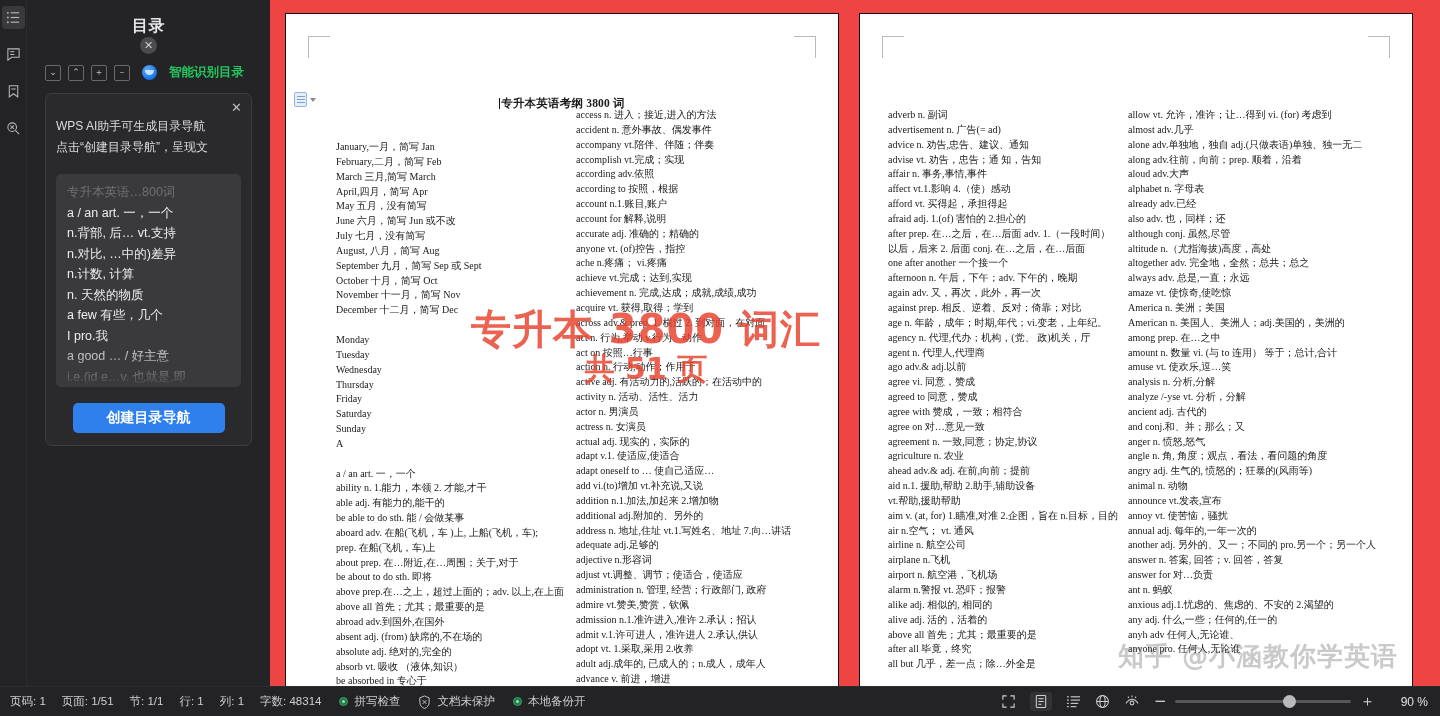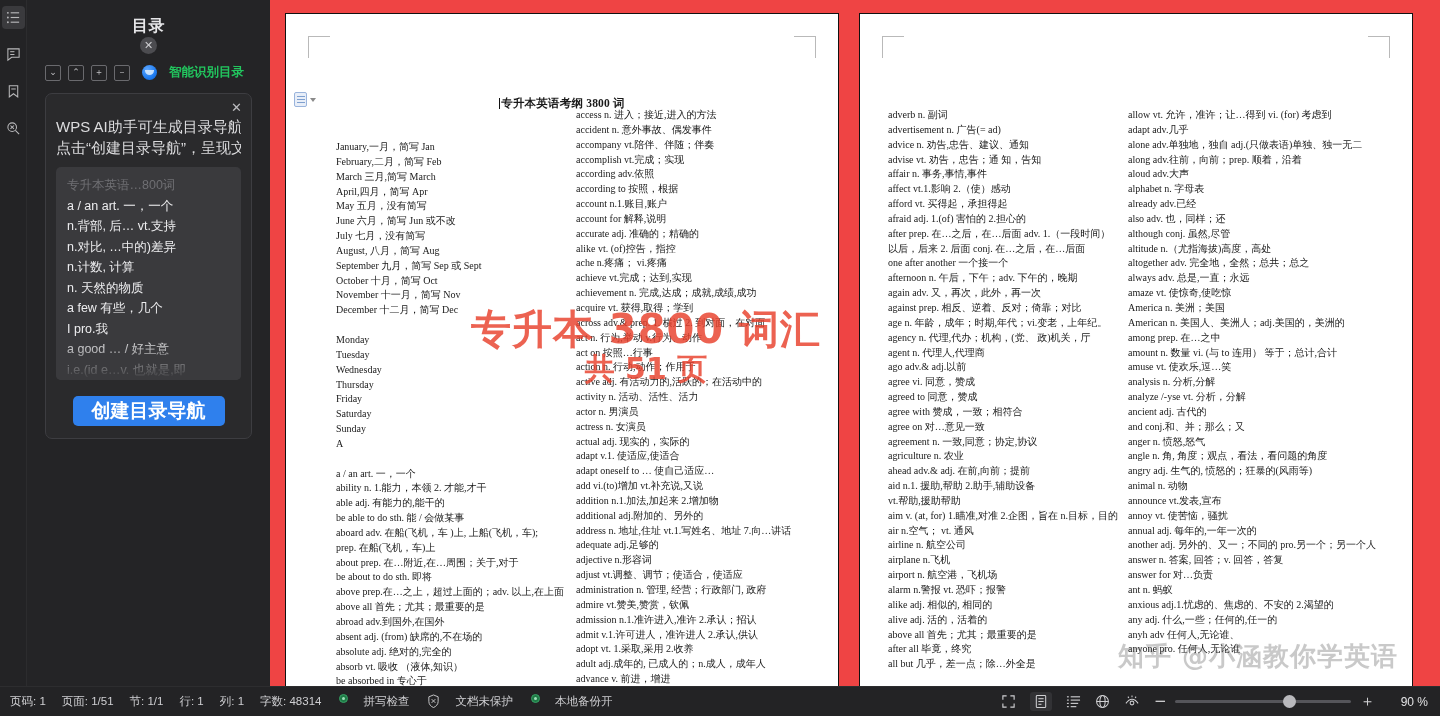--- a/index.html
+++ b/index.html
@@ -62,37 +62,37 @@
   
   .promo {
     margin: 2px 18px 0 18px; border: 1px solid #3d3d41; border-radius: 7px;
     background: #2a2a2c; padding: 8px 10px 12px 10px; position: relative;
   }
   .promo-x {
     position: absolute; right: 9px; top: 6px; color: #bdbdc0; font-size: 13px;
     font-family: "DejaVu Sans", sans-serif;
   }
   .promo-line {
-    color: #dcdcde; font-size: 15px; line-height: 21px; white-space: nowrap; overflow: hidden;
+    color: #dcdcde; font-size: 12px; line-height: 21px; white-space: nowrap; overflow: hidden;
   }
   .promo-line.first { margin-top: 14px; }
   .promo-preview {
-    margin-top: 9px; background: #3a3a3d; border-radius: 5px; padding: 8px 11px 4px 11px;
+    margin-top: 16px; background: #3a3a3d; border-radius: 5px; padding: 8px 11px 4px 11px;
     height: 213px; overflow: hidden; position: relative;
   }
   .prev-row { font-size: 12.5px; line-height: 20.5px; color: #ededef; white-space: nowrap; }
   .prev-row.dim2 { color: #6f6f73; }
   .promo-fade {
     position: absolute; left: 0; right: 0; bottom: 0; height: 42px;
     background: linear-gradient(to bottom, rgba(58,58,61,0), rgba(58,58,61,1));
   }
   .cta {
     margin: 16px auto 0 auto; display: block; width: 152px; height: 30px;
     background: #2f80ed; color: #fff; border: 0; border-radius: 5px;
-    font-size: 19px; font-family: "Liberation Sans", sans-serif; font-weight: 600;
+    font-size: 14px; font-family: "Liberation Sans", sans-serif; font-weight: 600;
   }
 
   
   .docarea {
     position: absolute; left: 270px; top: 0; right: 0; height: 686px;
     background: #ef4444; overflow: hidden;
   }
   .page {
     position: absolute; top: 14px; background: #fff; height: 672px;
     box-shadow: 0 0 0 1px #111;
@@ -163,21 +163,21 @@
   .zhwm .logo { letter-spacing: 1px; }
 
   
   .status {
     position: absolute; left: 0; bottom: 0; width: 1440px; height: 30px;
     background: #232325; border-top: 1px solid #2d2d2f;
     display: flex; align-items: center; color: #cfcfd2; font-size: 11.5px;
   }
   .st-item { margin-left: 16px; white-space: nowrap; }
   .st-item.first { margin-left: 10px; }
-  .st-chip { display: flex; gap: 15px; margin-left: 18px; }
+  .st-chip { display: flex; align-items: center; gap: 6px; margin-left: 18px; }
   .dotg {
     width: 9px; height: 9px; border-radius: 50%; background: #1f7a46;
     border: 1px solid #37a165; position: relative;
   }
   .dotg::after {
     content:""; position:absolute; left:2px; top:2px; width:3px; height:3px;
     border-radius:50%; background:#9fe0bb;
   }
   .shieldx {
     width: 13px; height: 14px; color: #cfcfd2; display:flex; align-items:center; justify-content:center;
@@ -333,21 +333,21 @@
       <div class="col c2" id="lp-c2">
           <div class="e">access   n. 进入；接近,进入的方法</div>
           <div class="e">accident   n. 意外事故、偶发事件</div>
           <div class="e">accompany   vt.陪伴、伴随；伴奏</div>
           <div class="e">accomplish   vt.完成；实现</div>
           <div class="e">according  adv.依照</div>
           <div class="e">according to   按照，根据</div>
           <div class="e">account   n.1.账目,账户</div>
           <div class="e">account for 解释,说明</div>
           <div class="e">accurate   adj. 准确的；精确的</div>
-          <div class="e">alike   vt. (of)控告，指控</div>
+          <div class="e">anyone   vt. (of)控告，指控</div>
           <div class="e">ache  n.疼痛；  vi.疼痛</div>
           <div class="e">achieve   vt.完成；达到,实现</div>
           <div class="e">achievement   n. 完成,达成；成就,成绩,成功</div>
           <div class="e">acquire   vt. 获得,取得；学到</div>
           <div class="e">across   adv.&amp; prep. 1. 横过 2. 到对面，在对面</div>
           <div class="e">act   n. 行为,举动 v.行为、动作</div>
           <div class="e">act on 按照…行事</div>
           <div class="e">action   n. 行动,动作；作用于</div>
           <div class="e">active   adj. 有活动力的,活跃的；在活动中的</div>
           <div class="e">activity  n. 活动、活性、活力</div>
@@ -382,21 +382,21 @@
     <div class="page right">
       <div class="crop tl"></div>
       <div class="crop tr"></div>
 
       <div class="col c1" id="rp-c1">
           <div class="e">adverb   n. 副词</div>
           <div class="e">advertisement   n. 广告(= ad)</div>
           <div class="e">advice   n. 劝告,忠告、建议、通知</div>
           <div class="e">advise   vt. 劝告，忠告；通 知，告知</div>
           <div class="e">affair   n. 事务,事情,事件</div>
-          <div class="e">affect   vt.1.影响 2.（使）感动</div>
+          <div class="e">affect   vt.1.影响 4.（使）感动</div>
           <div class="e">afford   vt. 买得起，承担得起</div>
           <div class="e">afraid   adj. 1.(of) 害怕的 2.担心的</div>
           <div class="e">after   prep. 在…之后，在…后面 adv. 1.（一段时间）以后，后来 2. 后面 conj. 在…之后，在…后面</div>
           <div class="e">one after another   一个接一个</div>
           <div class="e">afternoon   n. 午后，下午；adv. 下午的，晚期</div>
           <div class="e">again   adv. 又，再次，此外，再一次</div>
           <div class="e">against   prep. 相反、逆着、反对；倚靠；对比</div>
           <div class="e">age   n. 年龄，成年；时期,年代；vi.变老，上年纪。</div>
           <div class="e">agency   n. 代理,代办；机构，(党、 政)机关，厅</div>
           <div class="e">agent   n. 代理人,代理商</div>
@@ -417,21 +417,21 @@
           <div class="e">airport   n. 航空港，飞机场</div>
           <div class="e">alarm   n.警报 vt. 恐吓；报警</div>
           <div class="e">alike   adj. 相似的, 相同的</div>
           <div class="e">alive   adj. 活的，活着的</div>
           <div class="e">above all 首先；尤其；最重要的是</div>
           <div class="e">after all 毕竟，终究</div>
           <div class="e">all but  几乎，差一点；除…外全是</div>
         </div>
       <div class="col c2" id="rp-c2">
           <div class="e">allow   vt. 允许，准许；让…得到 vi. (for) 考虑到</div>
-          <div class="e">adapt   adv.几乎</div>
+          <div class="e">almost   adv.几乎</div>
           <div class="e">alone   adv.单独地，独自 adj.(只做表语)单独、独一无二</div>
           <div class="e">along   adv.往前，向前；prep. 顺着，沿着</div>
           <div class="e">aloud   adv.大声</div>
           <div class="e">alphabet   n. 字母表</div>
           <div class="e">already   adv.已经</div>
           <div class="e">also   adv. 也，同样；还</div>
           <div class="e">although   conj. 虽然,尽管</div>
           <div class="e">altitude   n.（尤指海拔)高度，高处</div>
           <div class="e">altogether   adv. 完全地，全然；总共；总之</div>
           <div class="e">always   adv. 总是,一直；永远</div>

